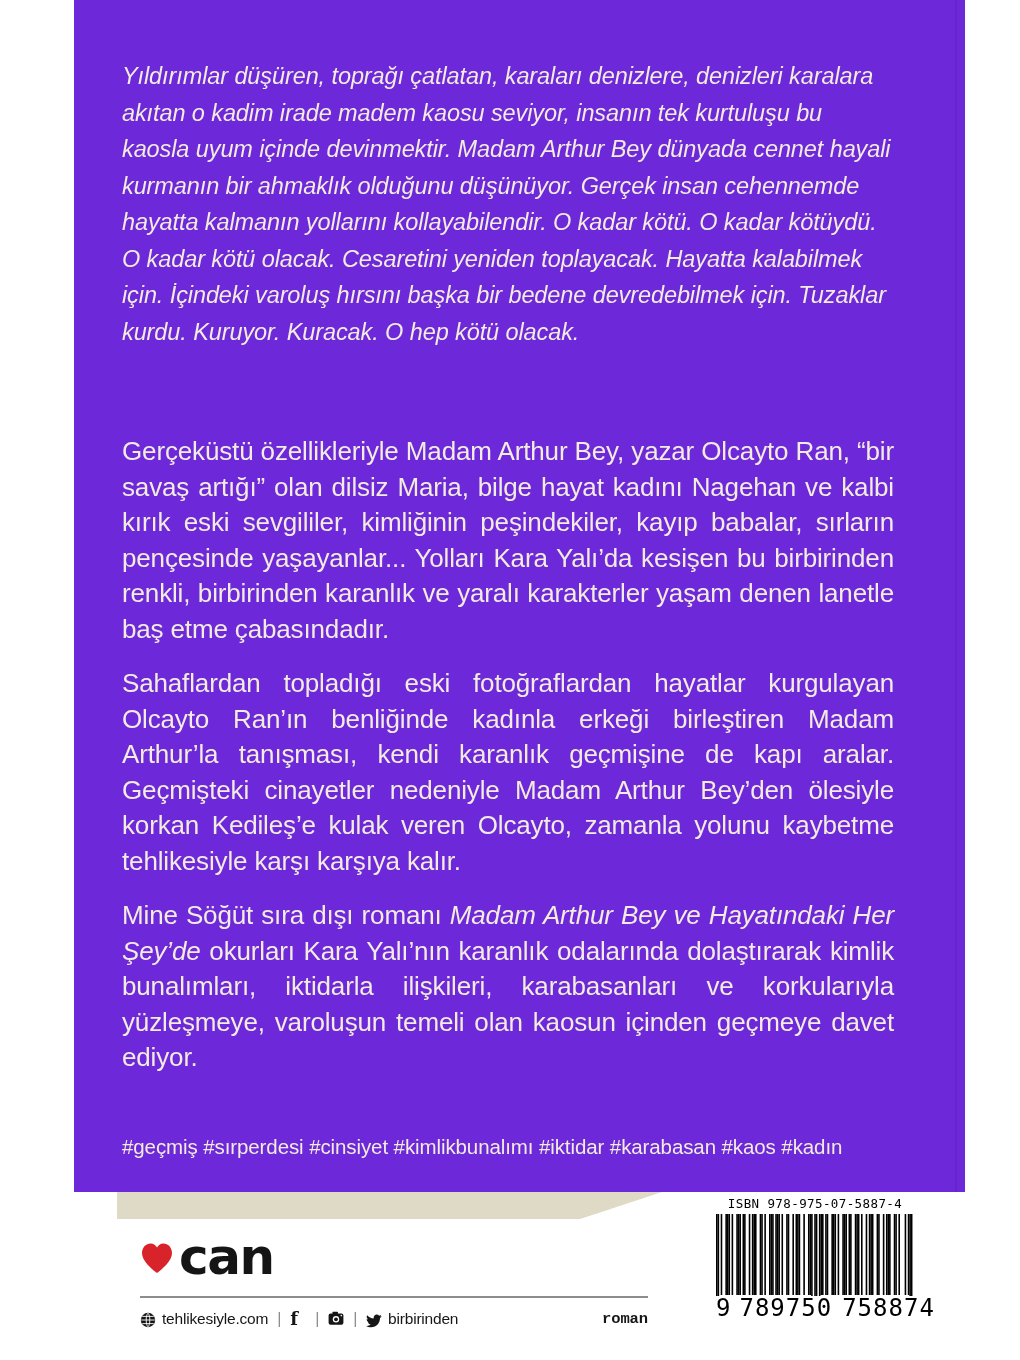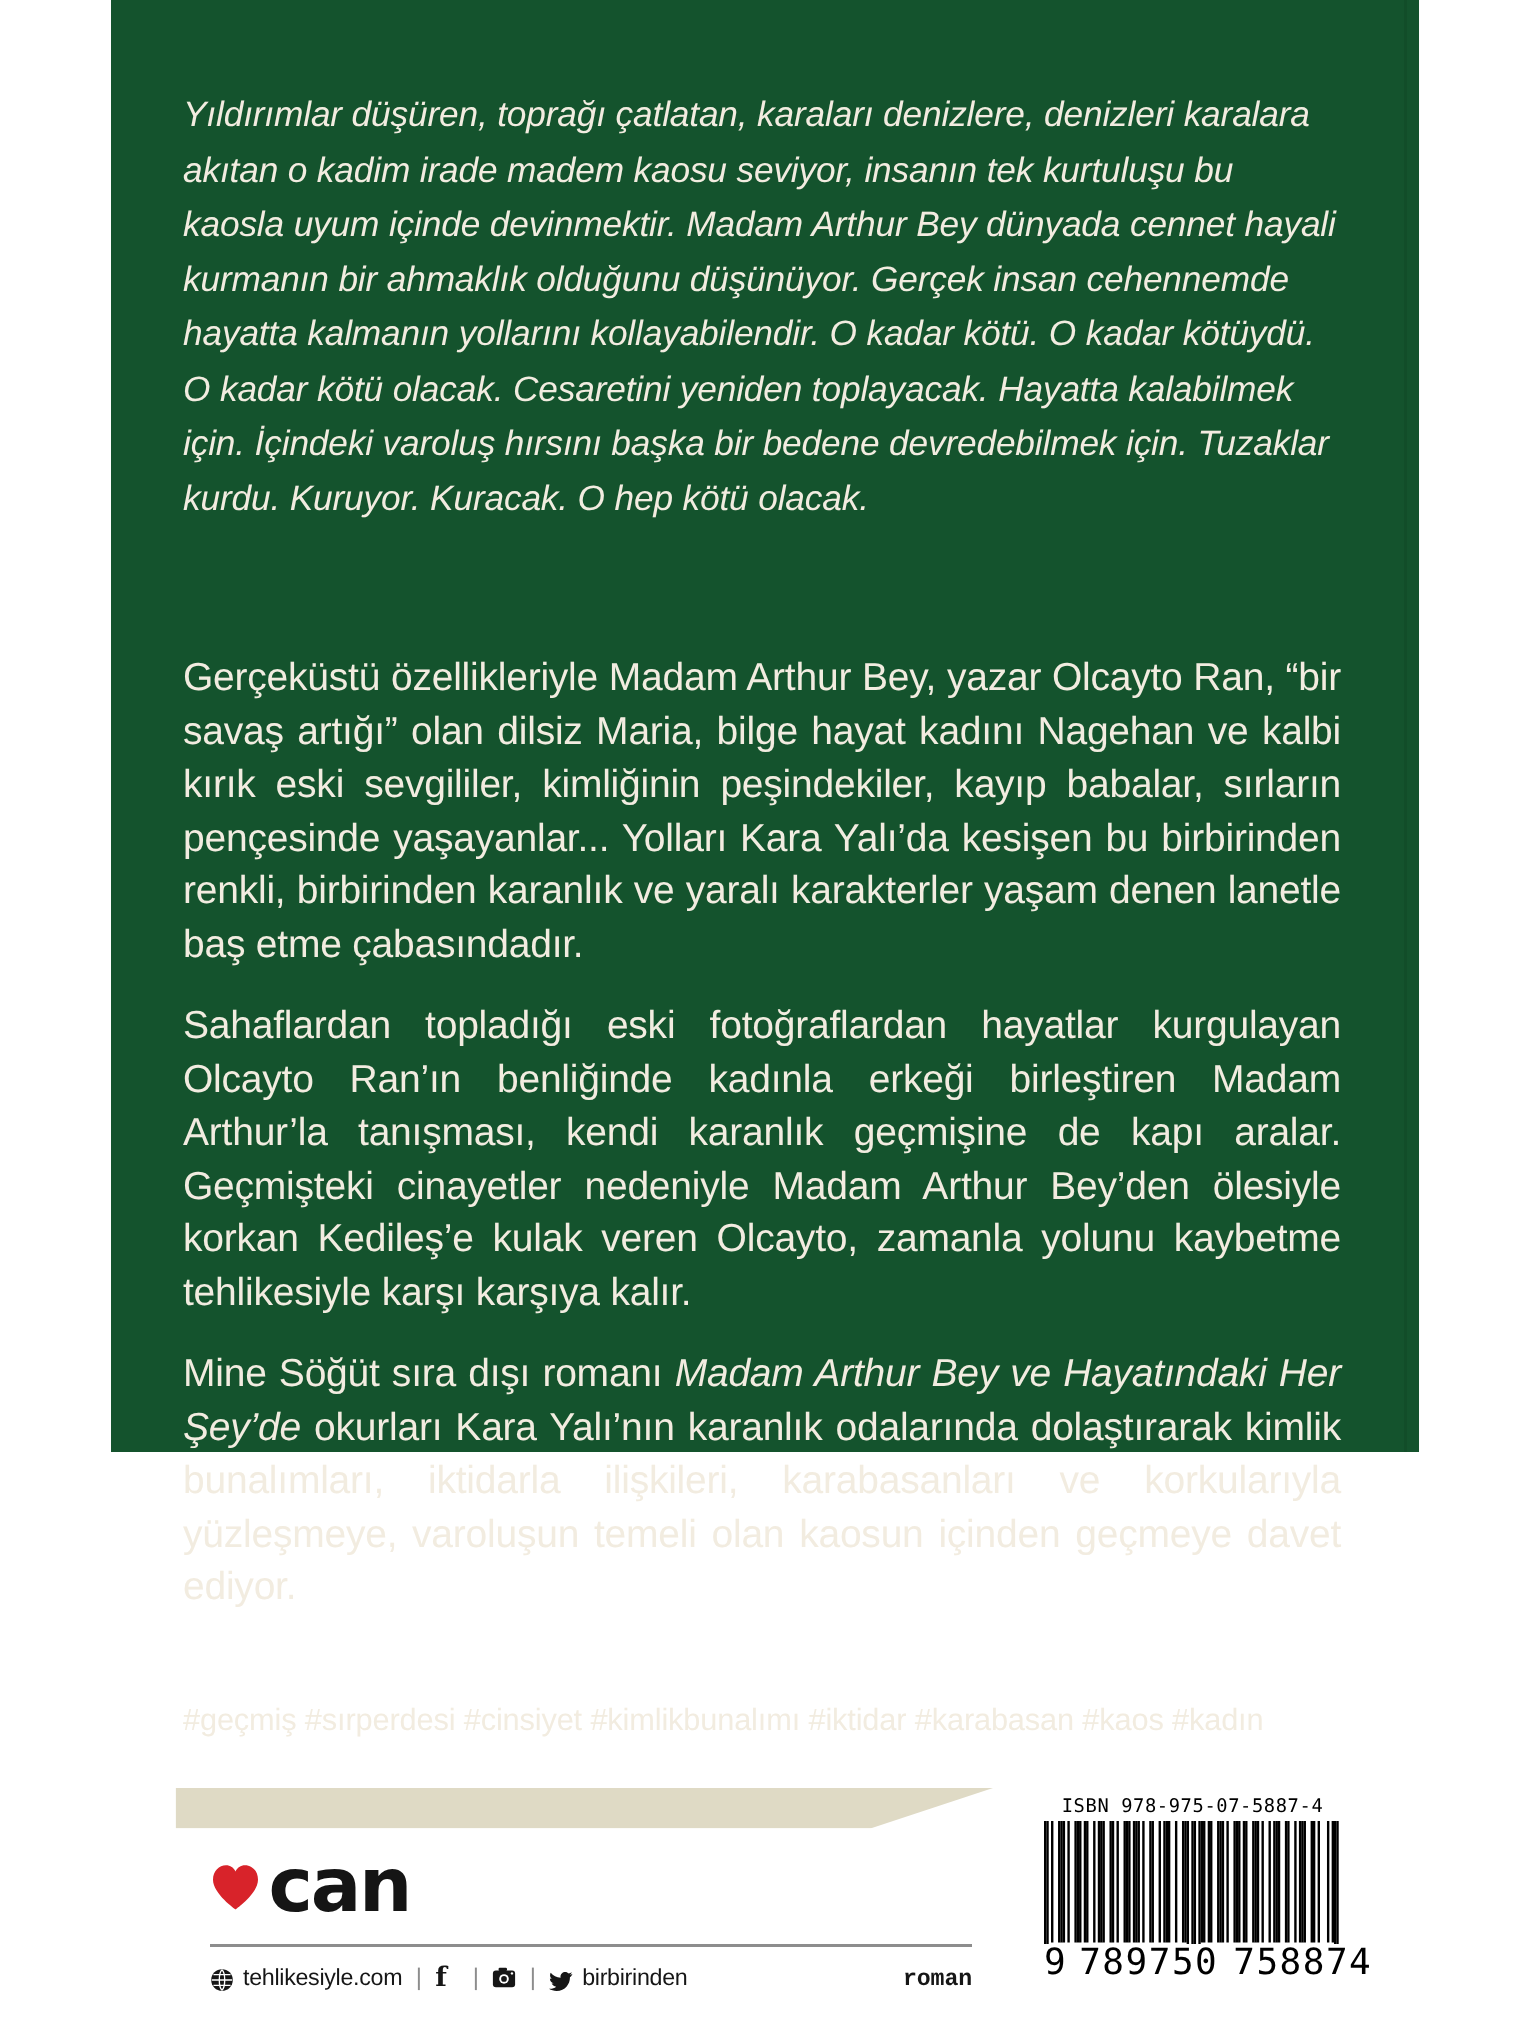--- a/index.html
+++ b/index.html
@@ -16,22 +16,23 @@
     font-family: "Liberation Sans", sans-serif;
     -webkit-font-smoothing: antialiased;
   }
 
   
   #back-cover {
     position: absolute;
     left: 74px;
     top: 0;
     width: 872px;
-    height: 968px;
-    background: #14532d;
+    height: 1192px;
+    background: #6d28d9;
+    padding-left: 19px;
   }
 
   
   #spine-seam {
     position: absolute;
     right: 8px;
     top: 0;
     width: 2px;
     height: 100%;
     background: rgba(0,0,0,0.07);
@@ -167,21 +168,21 @@
     color: #161616;
     font-size: 15.5px;
     font-weight: 700;
     letter-spacing: -0.1px;
     font-family: Liberation Mono, monospace;
   }
 
   
   #barcode-box {
     position: absolute;
-    left: 696px;
+    left: 716px;
     top: 1192px;
     width: 198px;
     background: #ffffff;
     padding: 4px 0 0 0;
   }
   #isbn-text {
     font-family: "DejaVu Sans Mono", monospace;
     font-size: 12.5px;
     letter-spacing: 0.4px;
     color: #000;

